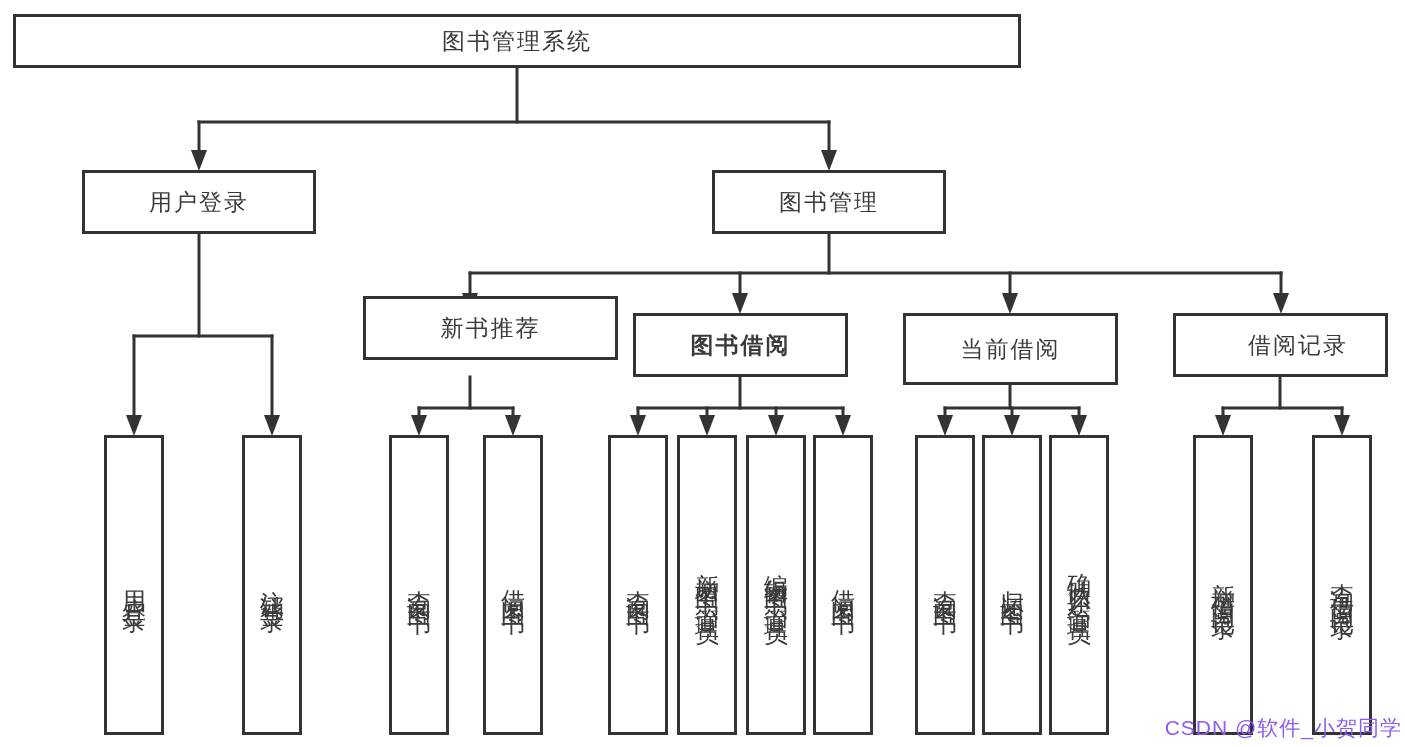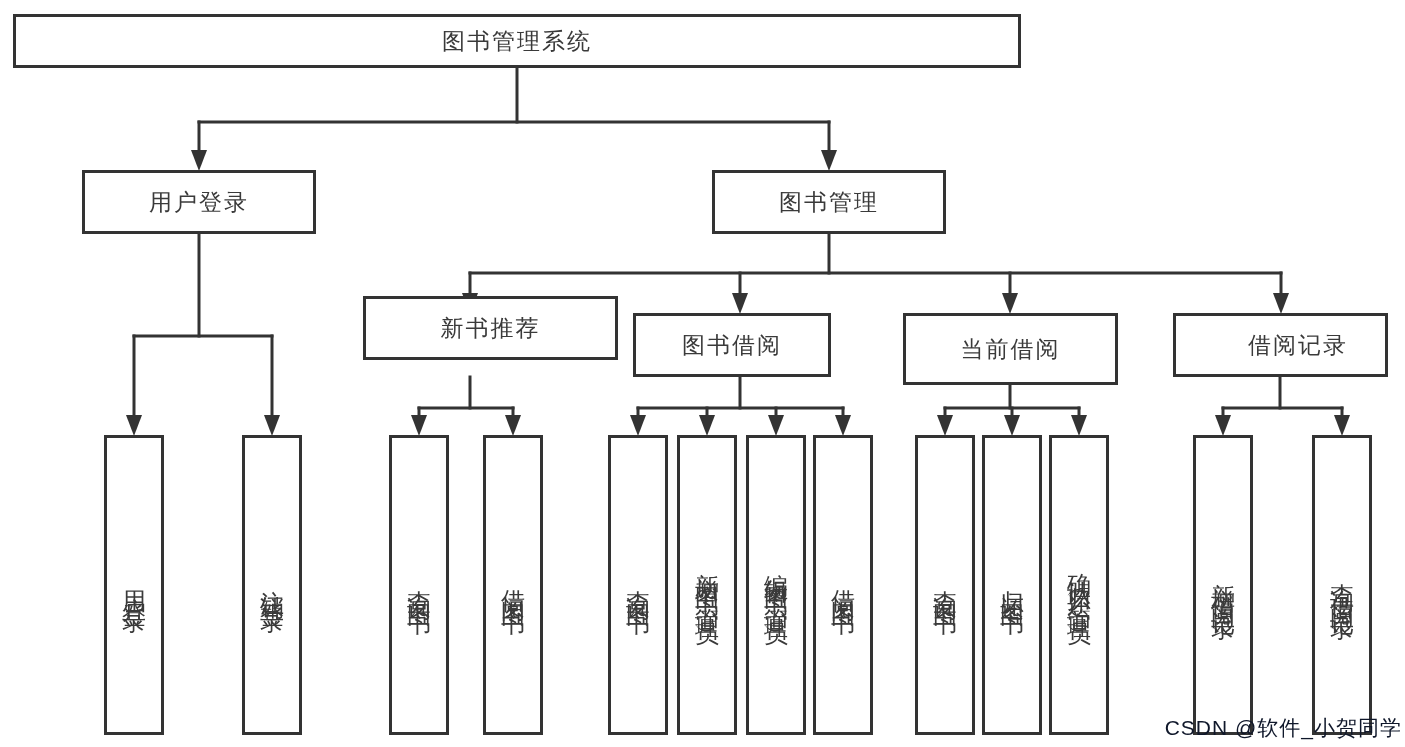--- a/index.html
+++ b/index.html
@@ -17,21 +17,21 @@
   }
   .node.h .label{
     font-size:23px;letter-spacing:2px;white-space:nowrap;
   }
   .node.v .label{
     writing-mode:vertical-rl;text-orientation:mixed;
     font-size:24px;letter-spacing:7px;line-height:1;white-space:nowrap;
   }
   .watermark{
     position:absolute;right:3px;bottom:5px;
-    font-size:21px;color:#0f172a;letter-spacing:1px;white-space:nowrap;
+    font-size:21px;color:#8b5cf6;letter-spacing:1px;white-space:nowrap;
   }
 </style>
 </head>
 <body>
 
 <div id="canvas">
   <svg id="connector-svg" xmlns="http://www.w3.org/2000/svg">
       <line x1="517" y1="68" x2="517" y2="122" stroke="#333333" stroke-width="3" stroke-linecap="square"></line>
       <line x1="199" y1="122" x2="829" y2="122" stroke="#333333" stroke-width="3" stroke-linecap="square"></line>
       <line x1="199" y1="122" x2="199" y2="156" stroke="#333333" stroke-width="3" stroke-linecap="square"></line>
@@ -91,21 +91,21 @@
       </div>
       <div class="node h" style="left: 82px; top: 170px; width: 234px; height: 64px;">
         <span class="label">用户登录</span>
       </div>
       <div class="node h" style="left: 712px; top: 170px; width: 234px; height: 64px; text-align: center;">
         <span class="label">图书管理</span>
       </div>
       <div class="node h" style="left: 363px; top: 296px; width: 255px; height: 64px;">
         <span class="label">新书推荐</span>
       </div>
-      <div class="node h" style="left: 633px; top: 313px; width: 198px; height: 64px;">
+      <div class="node h" style="left: 633px; top: 313px; width: 215px; height: 64px; font-weight: bold;">
         <span class="label">图书借阅</span>
       </div>
       <div class="node h" style="left: 903px; top: 313px; width: 215px; height: 72px;">
         <span class="label">当前借阅</span>
       </div>
       <div class="node h" style="left: 1173px; top: 313px; width: 215px; height: 64px; padding-left: 35px;">
         <span class="label">借阅记录</span>
       </div>
       <div class="node v" style="left: 104px; top: 435px; width: 60px; height: 300px;">
         <span class="label">用户登录</span>

